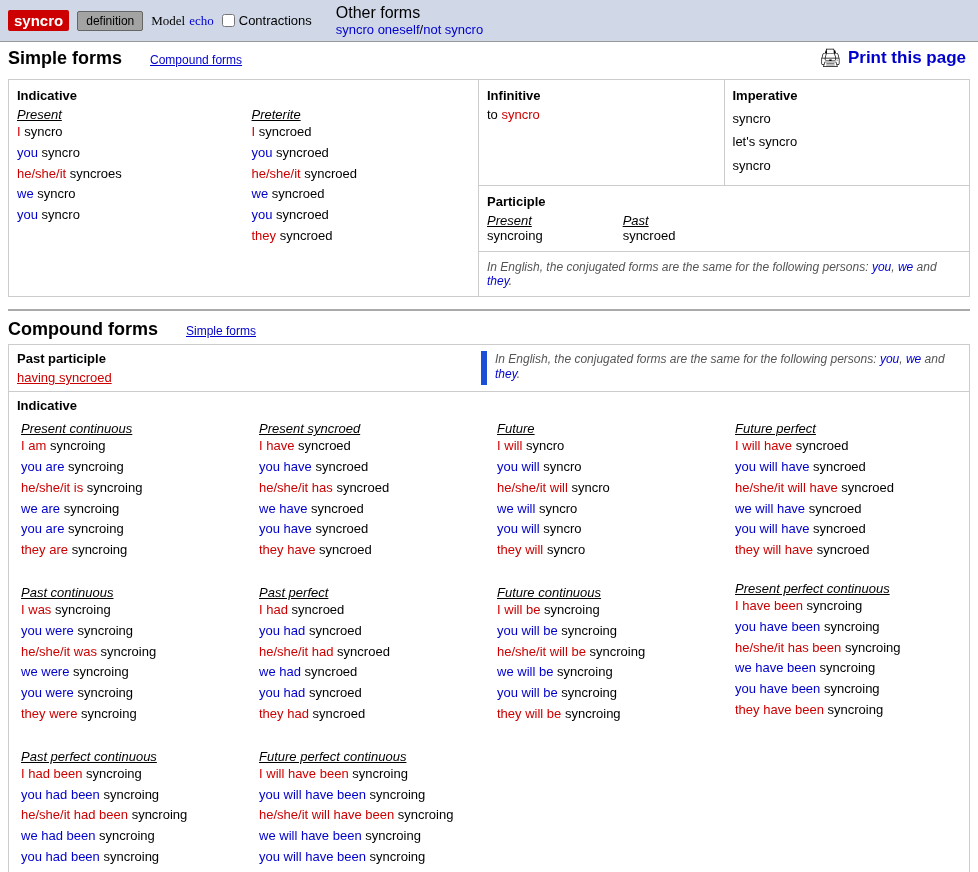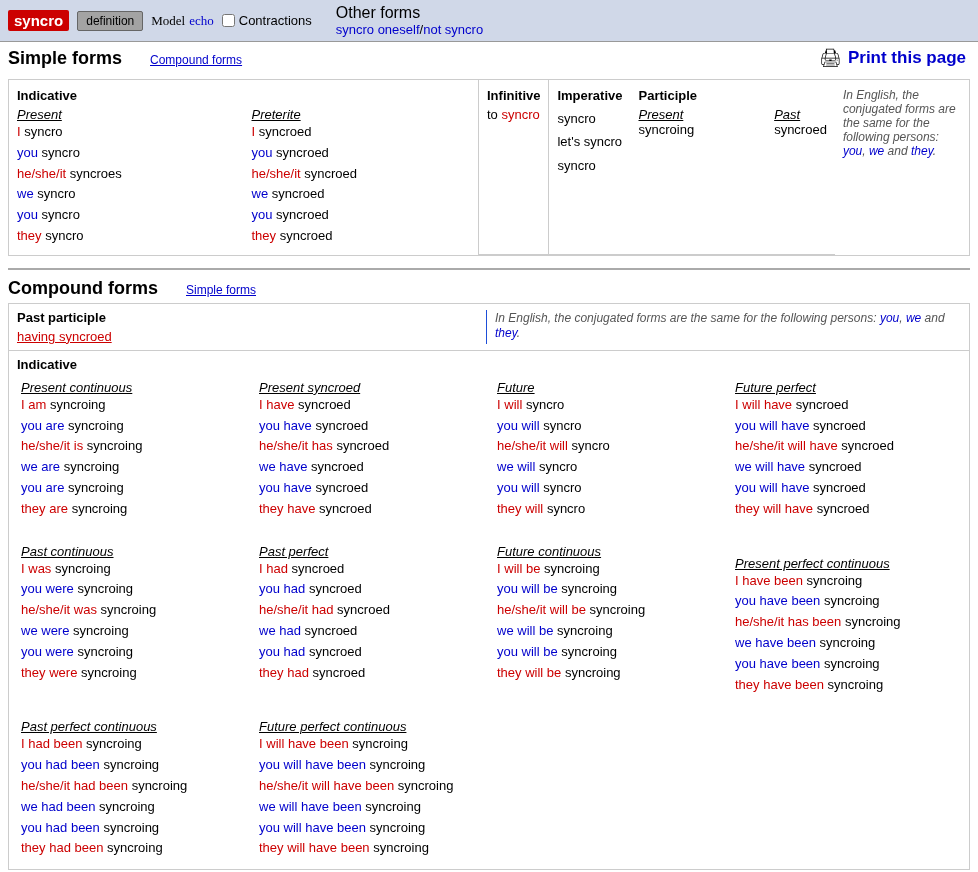--- a/index.html
+++ b/index.html
@@ -101,21 +101,21 @@
 
     #indicative-section {
       flex: 0 0 470px;
       border-right: 1px solid #ccc;
       padding: 8px;
     }
 
     #right-section {
       flex: 1;
       display: flex;
-      flex-direction: row;
+      flex-direction: column;
       justify-content: flex-end;
     }
 
     #infinitive-imperative {
       display: flex;
       border-bottom: 1px solid #ccc;
     }
 
     #infinitive-box {
       flex: 1;
@@ -214,21 +214,21 @@
     }
 
     #past-participle-section {
       padding: 6px 8px;
       border-bottom: 1px solid #ccc;
       display: flex;
     }
 
     #past-participle-left {
       flex: 0 0 470px;
-      border-right: 1px solid #1d4ed8;
+      border-right: 6px solid #1d4ed8;
       padding-right: 8px;
     }
 
     #past-participle-right {
       flex: 1;
       padding: 0 8px;
     }
 
     #compound-indicative {
       padding: 6px 8px;
@@ -289,21 +289,20 @@
       <div id="indicative-columns">
 
         <div id="present-col">
           <span class="form-label">Present</span>
           <div>
             <div class="conj-line"><span class="pronoun-i">I</span> <span class="verb-form">syncro</span></div>
             <div class="conj-line"><span class="pronoun-you">you</span> <span class="verb-form">syncro</span></div>
             <div class="conj-line"><span class="pronoun-hesheit">he/she/it</span> <span class="verb-form">syncroes</span></div>
             <div class="conj-line"><span class="pronoun-we">we</span> <span class="verb-form">syncro</span></div>
             <div class="conj-line"><span class="pronoun-you">you</span> <span class="verb-form">syncro</span></div>
-            <div class="conj-line"><span class="pronoun-they">they</span> <span class="verb-form">syncro</span></div>
           </div>
         </div>
 
         <div id="preterite-col">
           <span class="form-label">Preterite</span>
           <div>
             <div class="conj-line"><span class="pronoun-i">I</span> <span class="verb-form">syncroed</span></div>
             <div class="conj-line"><span class="pronoun-you">you</span> <span class="verb-form">syncroed</span></div>
             <div class="conj-line"><span class="pronoun-hesheit">he/she/it</span> <span class="verb-form">syncroed</span></div>
             <div class="conj-line"><span class="pronoun-we">we</span> <span class="verb-form">syncroed</span></div>
@@ -438,21 +437,21 @@
         <div class="compound-col" style="margin-top:8px;">
           <div class="form-label">Future continuous</div>
           <div class="conj-line"><span class="pronoun-i">I</span> <span class="verb-red">will be</span> <span>syncroing</span></div>
           <div class="conj-line"><span class="pronoun-you">you</span> <span class="verb-blue">will be</span> <span>syncroing</span></div>
           <div class="conj-line"><span class="pronoun-hesheit">he/she/it</span> <span class="verb-red">will be</span> <span>syncroing</span></div>
           <div class="conj-line"><span class="pronoun-we">we</span> <span class="verb-blue">will be</span> <span>syncroing</span></div>
           <div class="conj-line"><span class="pronoun-you">you</span> <span class="verb-blue">will be</span> <span>syncroing</span></div>
           <div class="conj-line"><span class="pronoun-they">they</span> <span class="verb-red">will be</span> <span>syncroing</span></div>
         </div>
 
-        <div class="compound-col" style="margin-top:20px;">
+        <div class="compound-col" style="margin-top:4px;">
           <div class="form-label">Present perfect continuous</div>
           <div class="conj-line"><span class="pronoun-i">I</span> <span class="verb-red">have been</span> <span>syncroing</span></div>
           <div class="conj-line"><span class="pronoun-you">you</span> <span class="verb-blue">have been</span> <span>syncroing</span></div>
           <div class="conj-line"><span class="pronoun-hesheit">he/she/it</span> <span class="verb-red">has been</span> <span>syncroing</span></div>
           <div class="conj-line"><span class="pronoun-we">we</span> <span class="verb-blue">have been</span> <span>syncroing</span></div>
           <div class="conj-line"><span class="pronoun-you">you</span> <span class="verb-blue">have been</span> <span>syncroing</span></div>
           <div class="conj-line"><span class="pronoun-they">they</span> <span class="verb-red">have been</span> <span>syncroing</span></div>
         </div>
 
         <div class="compound-col" style="margin-top:8px;">

